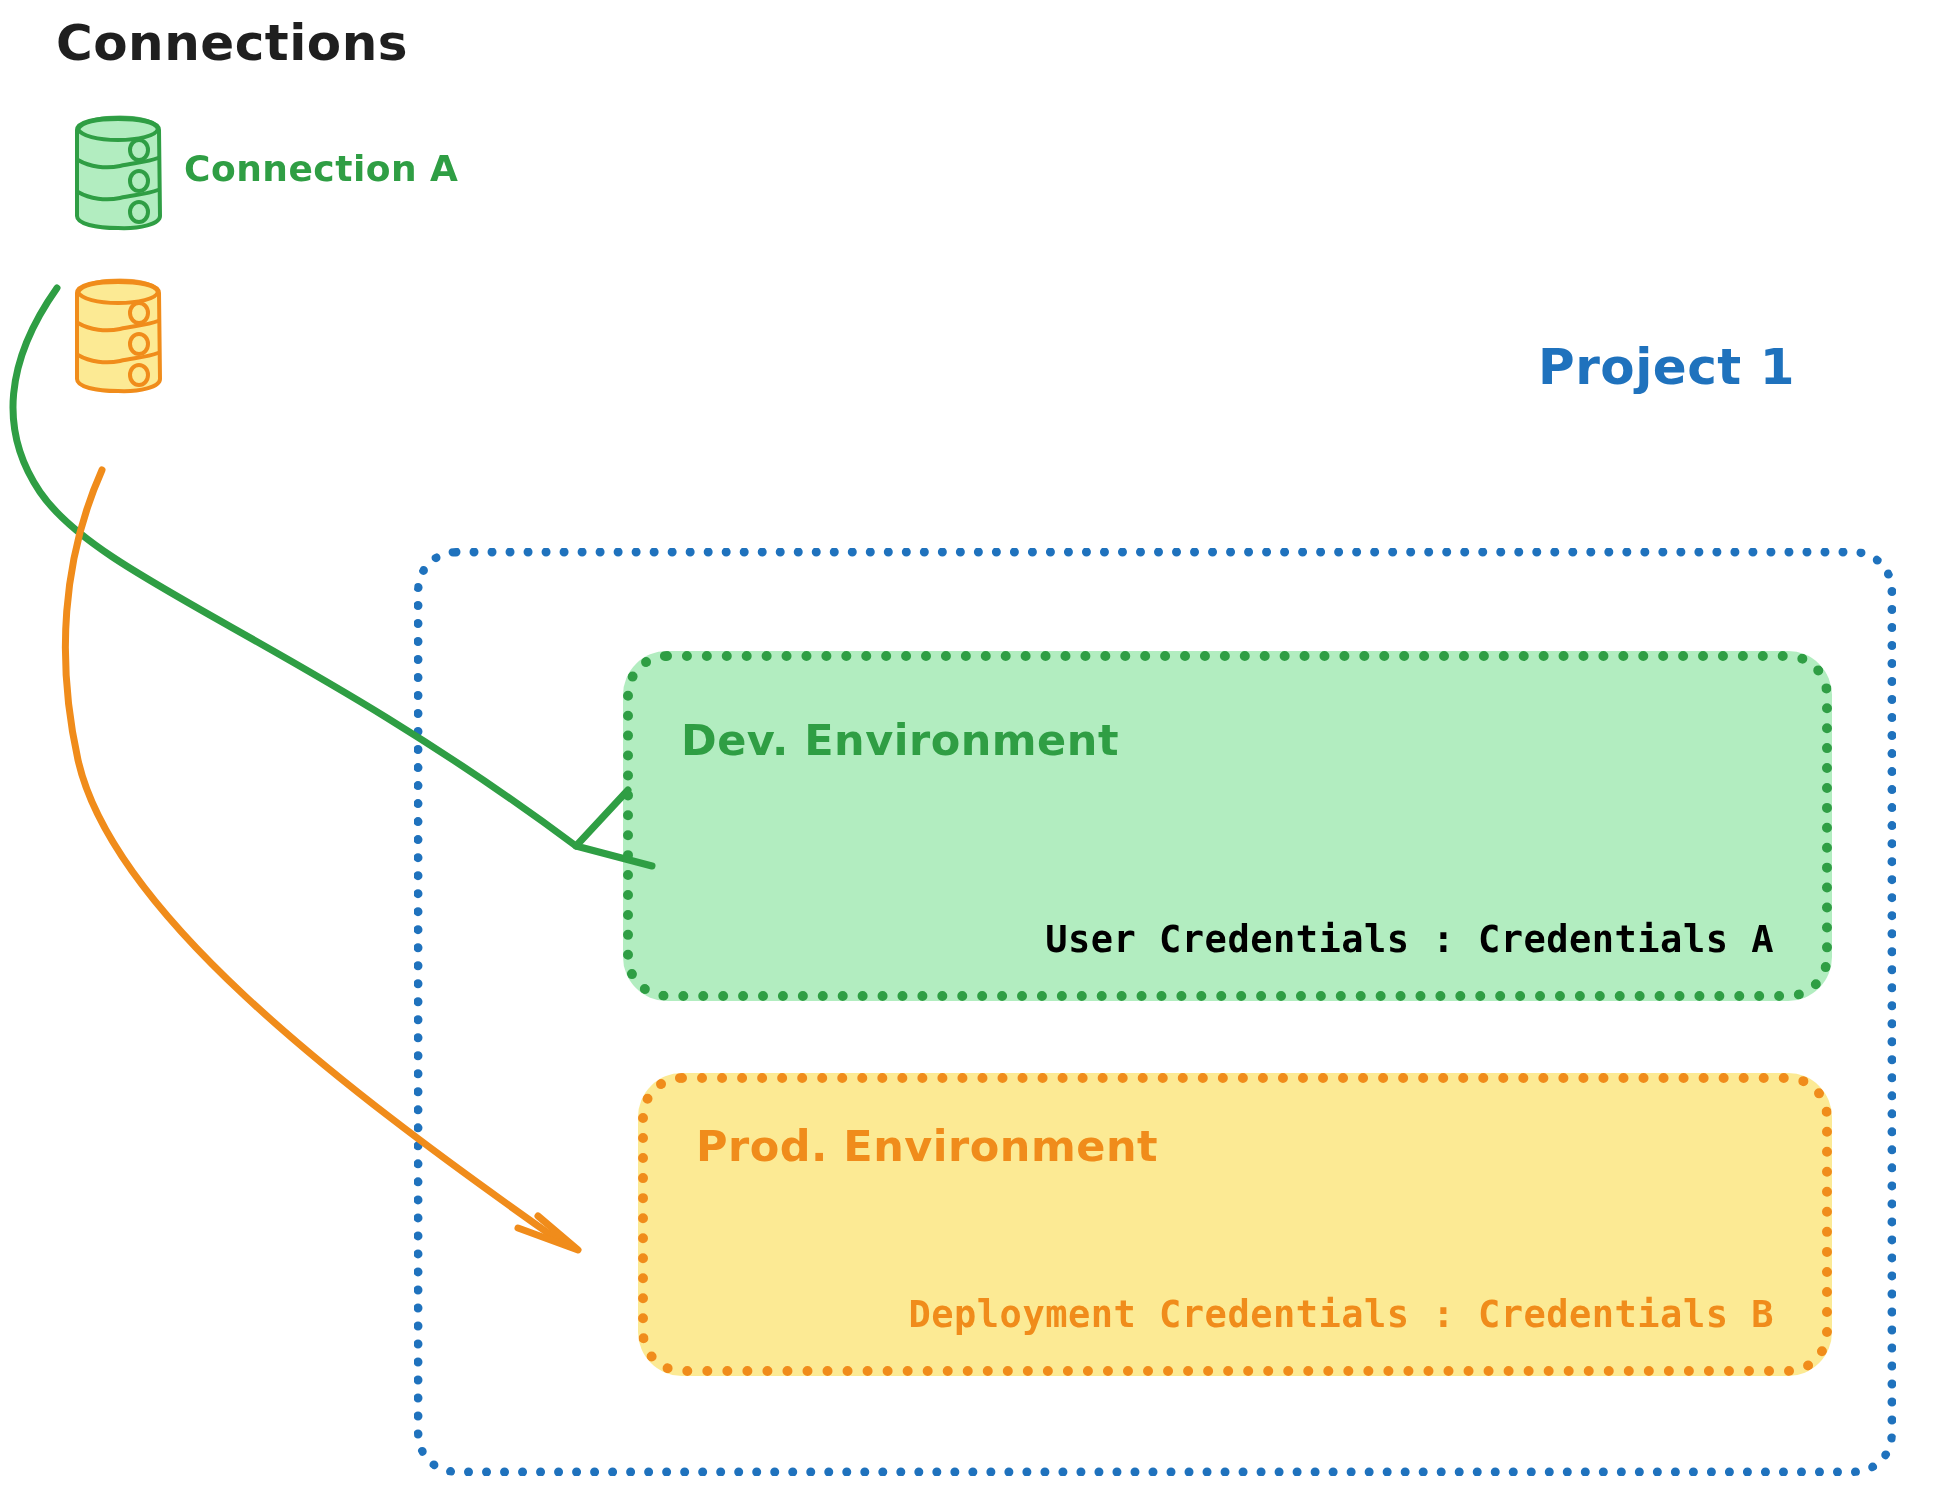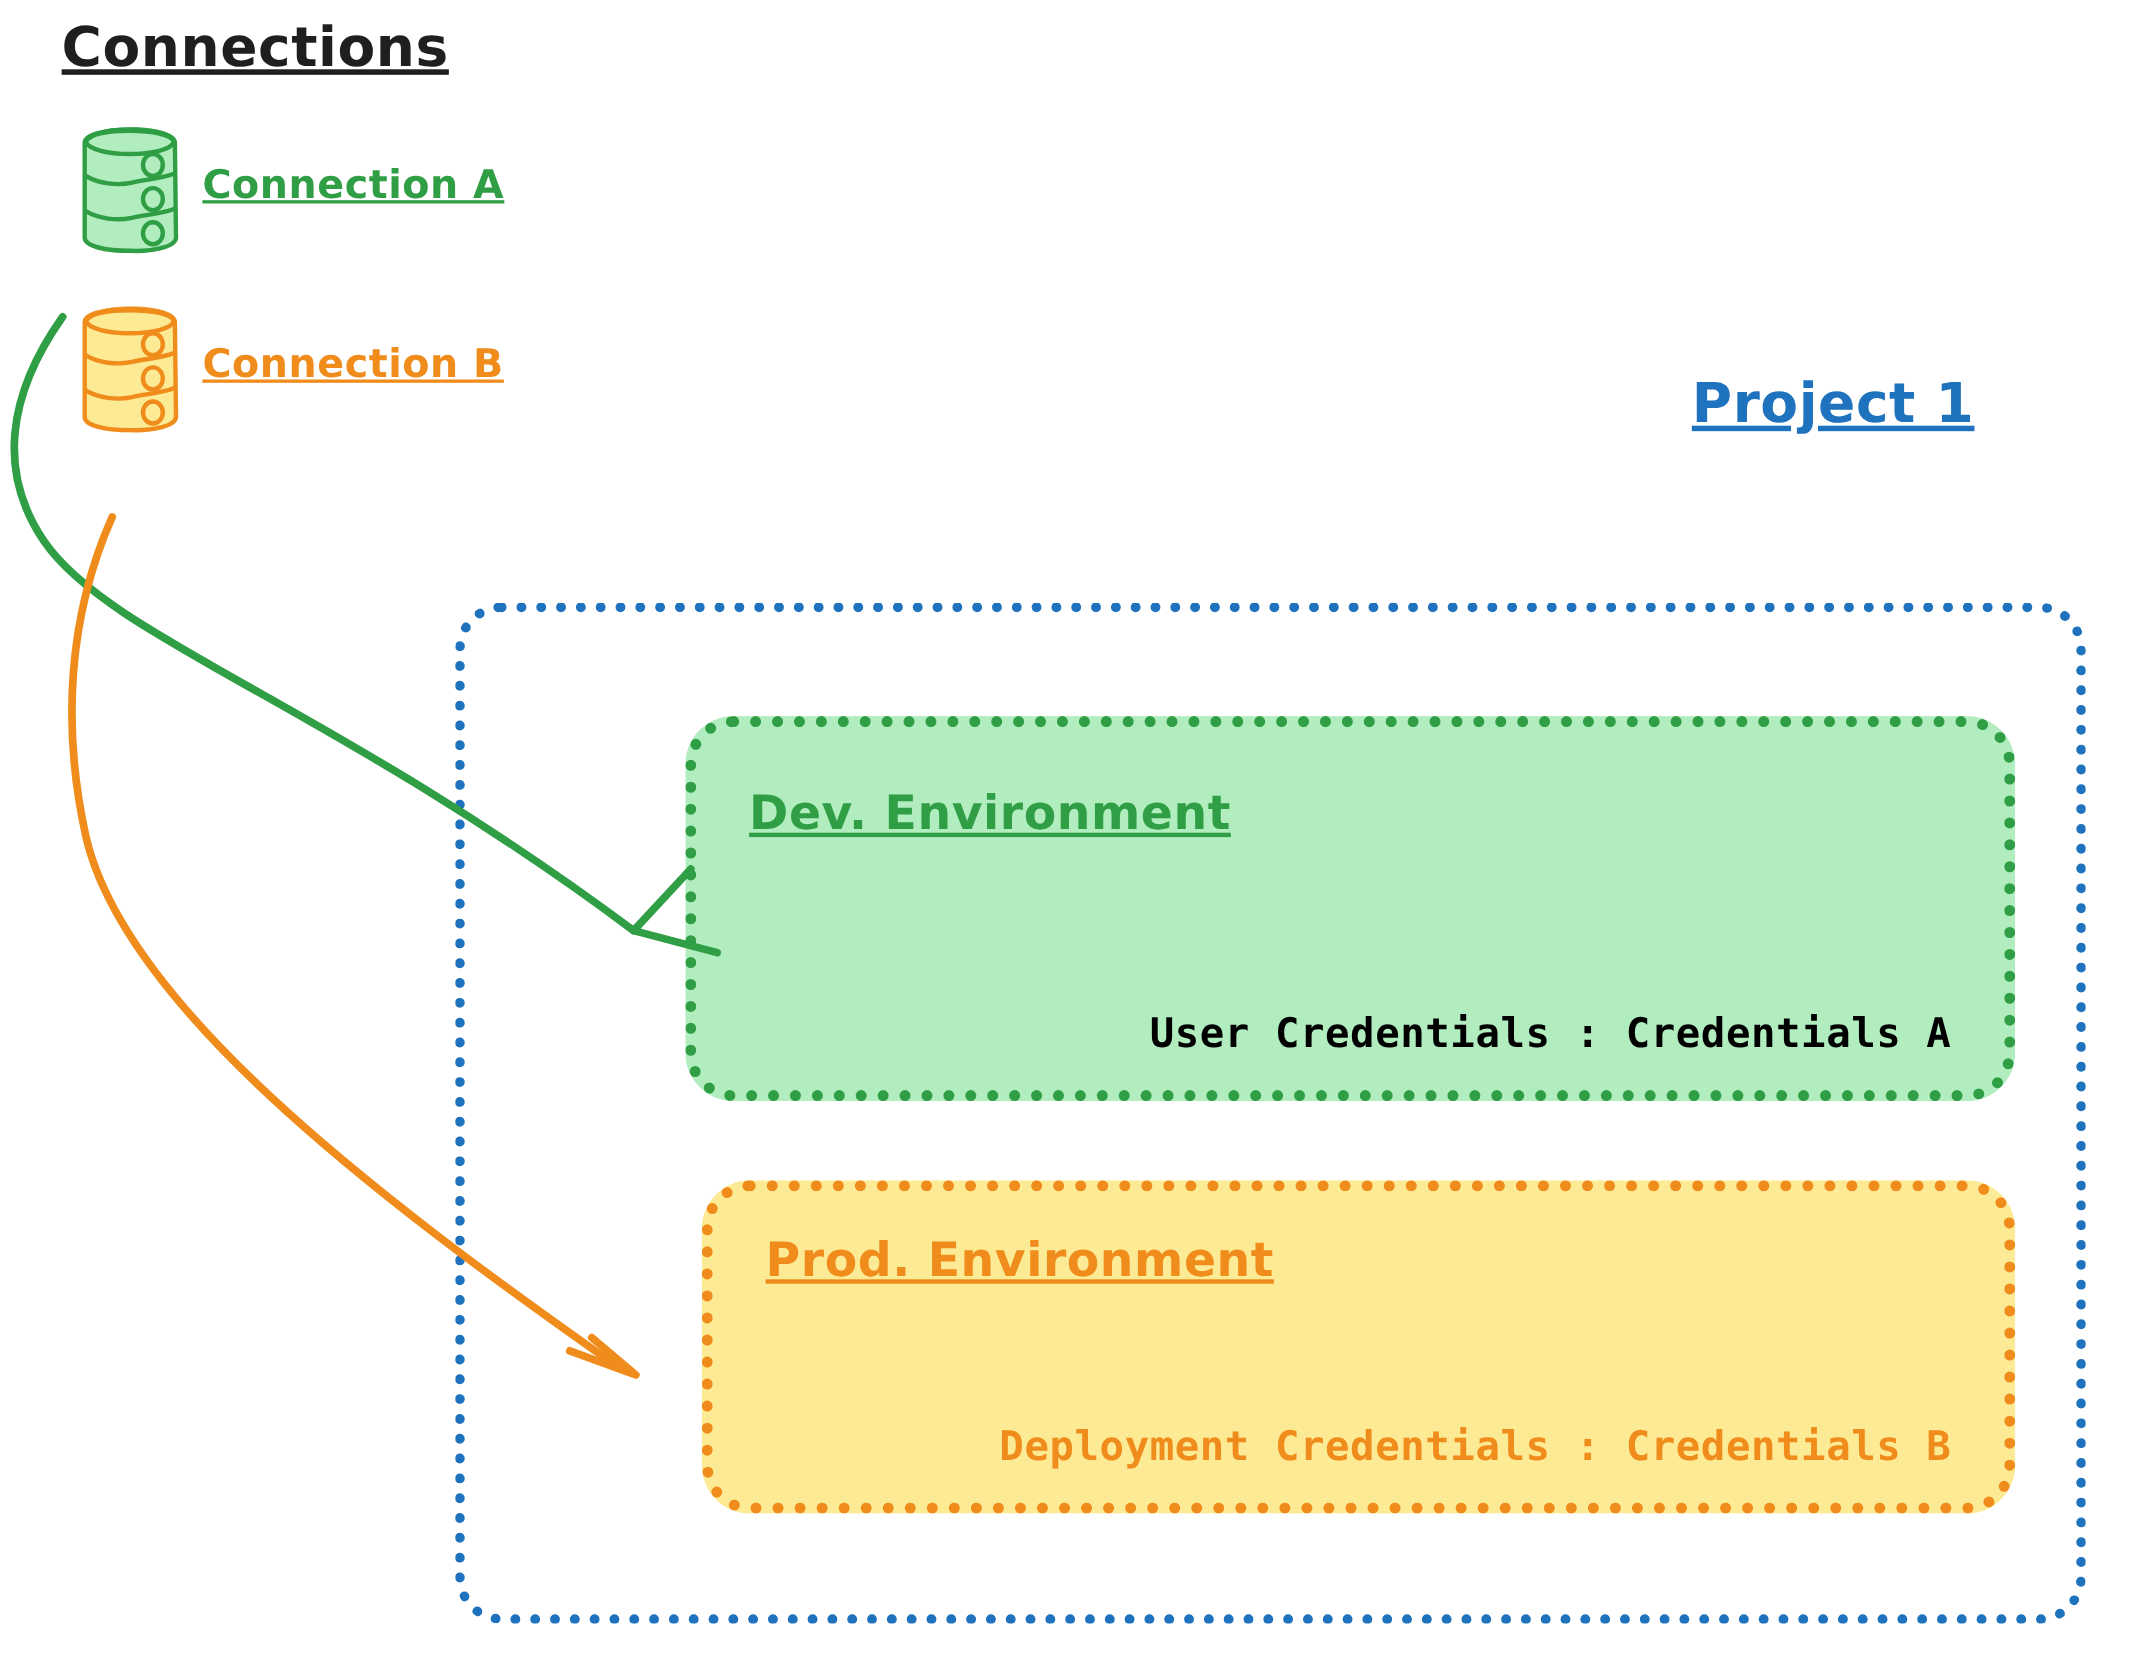--- a/index.html
+++ b/index.html
@@ -17,21 +17,20 @@
     height: 1506px;
     background: #ffffff;
     overflow: hidden;
   }
 
   
   .handwritten {
     font-family: "DejaVu Sans", sans-serif;
     font-weight: 700;
     letter-spacing: 0.5px;
-    text-decoration: underline;
   }
   .mono {
     font-family: "DejaVu Sans Mono", monospace;
     font-weight: 700;
   }
 
   #title-connections {
     position: absolute;
     left: 56px;
     top: 14px;
@@ -175,21 +174,20 @@
       <path d="M9 18 C9 10 28 6 50 6 C72 6 91 10 91 18 L92 104 C92 112 72 117 50 116 C28 116 9 112 9 104 Z" fill="none" stroke="#f08c1b" stroke-width="4" stroke-linecap="round" stroke-linejoin="round"></path>
       <path d="M10 17 C14 10 30 7 50 7 C70 7 88 10 90 17 C88 24 70 28 50 28 C30 28 13 24 10 17 Z" fill="none" stroke="#f08c1b" stroke-width="4" stroke-linecap="round"></path>
       <path d="M12 14 C20 8 36 5 52 5 C68 5 84 8 89 14" fill="none" stroke="#f08c1b" stroke-width="3" stroke-linecap="round" opacity="0.75"></path>
       <path d="M10 48 C22 55 38 57 52 54 C66 51 80 50 90 46" fill="none" stroke="#f08c1b" stroke-width="4" stroke-linecap="round"></path>
       <path d="M10 80 C22 87 38 89 52 86 C66 83 80 82 90 78" fill="none" stroke="#f08c1b" stroke-width="4" stroke-linecap="round"></path>
       <ellipse cx="71" cy="38" rx="9" ry="10" fill="none" stroke="#f08c1b" stroke-width="4"></ellipse>
       <ellipse cx="71" cy="69" rx="9" ry="10" fill="none" stroke="#f08c1b" stroke-width="4"></ellipse>
       <ellipse cx="71" cy="100" rx="9" ry="10" fill="none" stroke="#f08c1b" stroke-width="4"></ellipse>
     </svg>
   </div>
-  <div id="label-connection-b" class="conn-label handwritten">Connection B</div>
 
   <div id="label-project-1" class="handwritten">Project 1</div>
 
   <div id="project-container"></div>
 
   <div id="env-box-dev" class="env-box">
     <div class="env-title handwritten">Dev. Environment</div>
     <div class="env-creds mono">User Credentials : Credentials A</div>
   </div>
 

